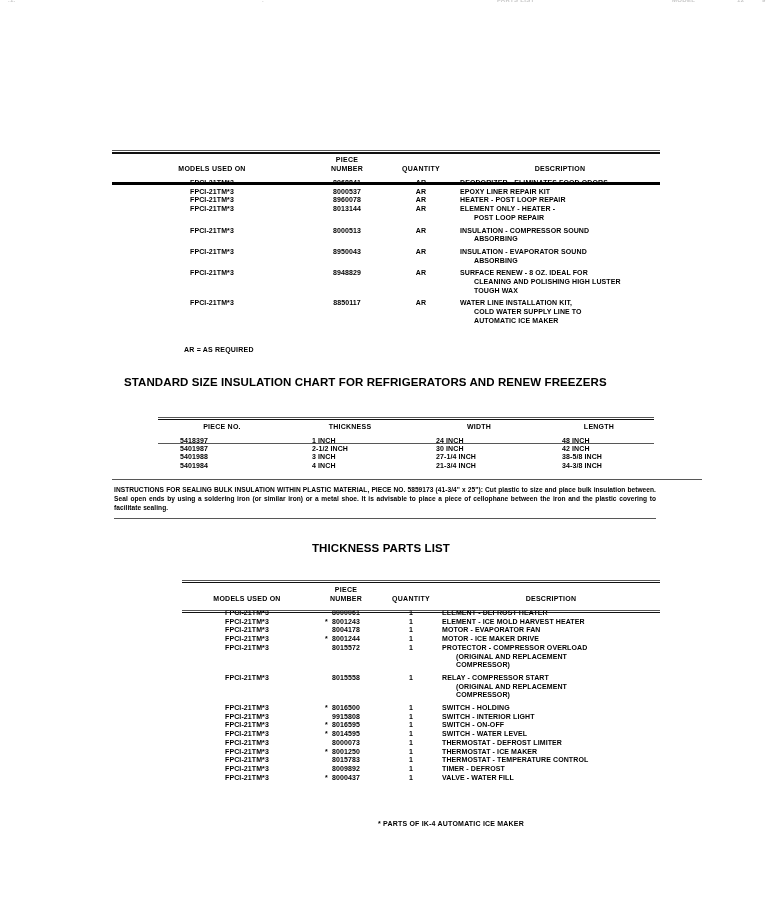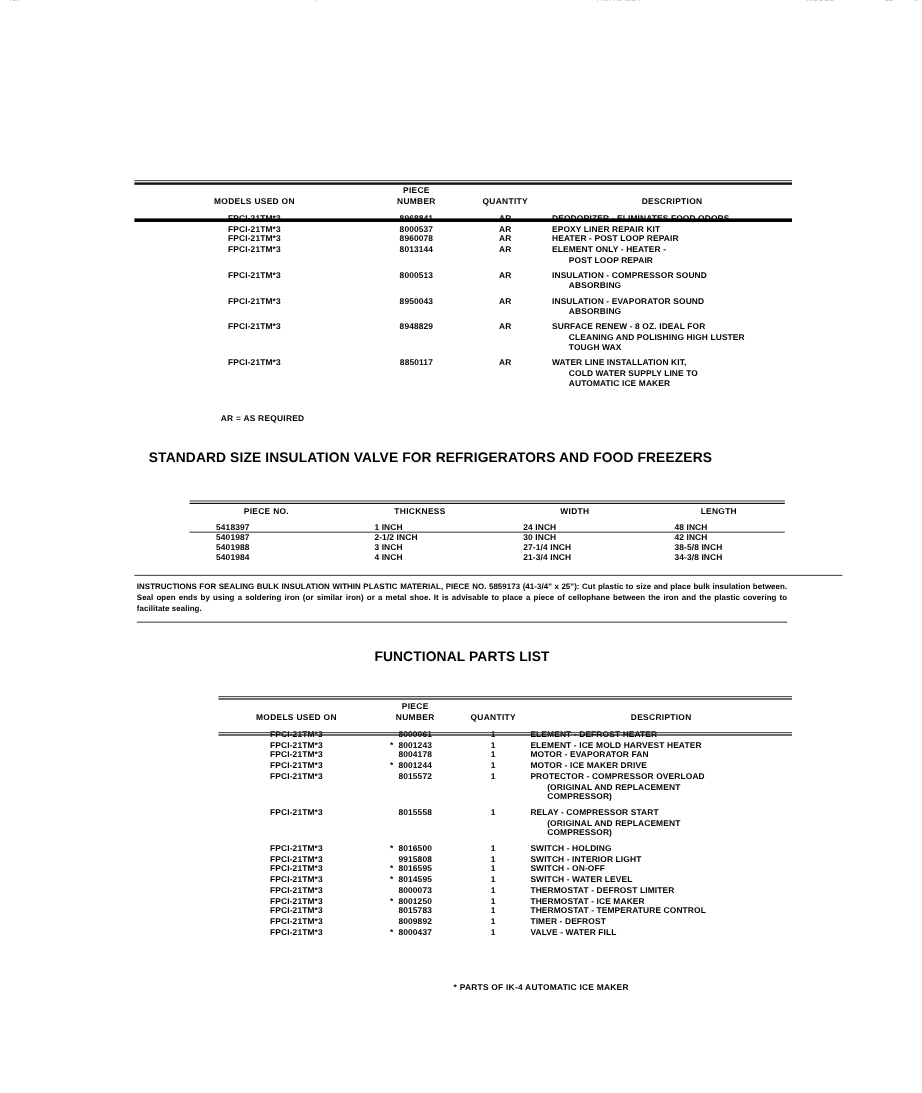--- a/index.html
+++ b/index.html
@@ -287,21 +287,21 @@
               <span class="desc-cont">COLD WATER SUPPLY LINE TO</span>
               <span class="desc-cont">AUTOMATIC ICE MAKER</span>
             </td>
           </tr>
         </tbody>
     </table>
 
     <div class="note" style="left:72px; top:196px;">AR  =  AS REQUIRED</div>
   </div>
 
-  <div class="section-title" style="left:124px; top:376px;">STANDARD SIZE INSULATION VALVE FOR REFRIGERATORS AND FOOD FREEZERS</div>
+  <div class="section-title" style="left:124px; top:376px;">STANDARD SIZE INSULATION CHART FOR REFRIGERATORS AND RENEW FREEZERS</div>
 
   <div class="block" style="left:158px; top:417px; width:496px;">
 
     <div class="rule hair" style="top:0px;"></div>
     <div class="rule" style="top:2px;"></div>
 
     <table class="insul" style="margin-top:5px;">
       <colgroup>
         <col style="width:128px;">
         <col style="width:128px;">
@@ -355,21 +355,21 @@
         </tbody>
     </table>
 
     <div class="rule hair" style="top:62px; left:-46px; width:590px;"></div>
   </div>
 
   <div class="instructions" style="left:114px; top:485px; width:542px;">INSTRUCTIONS FOR SEALING BULK INSULATION WITHIN PLASTIC MATERIAL, PIECE NO. 5859173 (41-3/4" x  25"): Cut plastic to size and place bulk insulation between. Seal open ends by using a soldering iron (or similar iron) or a metal shoe. It is advisable to place a piece of cellophane between the iron and the plastic covering to facilitate sealing.</div>
 
   <div class="rule hair" style="position:absolute; left:114px; top:518px; width:542px;"></div>
 
-  <div class="section-title" style="left:312px; top:542px;">FUNCTIONAL PARTS LIST</div>
+  <div class="section-title" style="left:312px; top:542px;">THICKNESS PARTS LIST</div>
 
   <div class="block" style="left:182px; top:580px; width:478px;">
 
     <div class="rule hair" style="top:0px;"></div>
     <div class="rule" style="top:2px;"></div>
 
     <table class="parts" style="margin-top:6px;">
       <colgroup>
         <col style="width:130px;">
         <col style="width:68px;">

